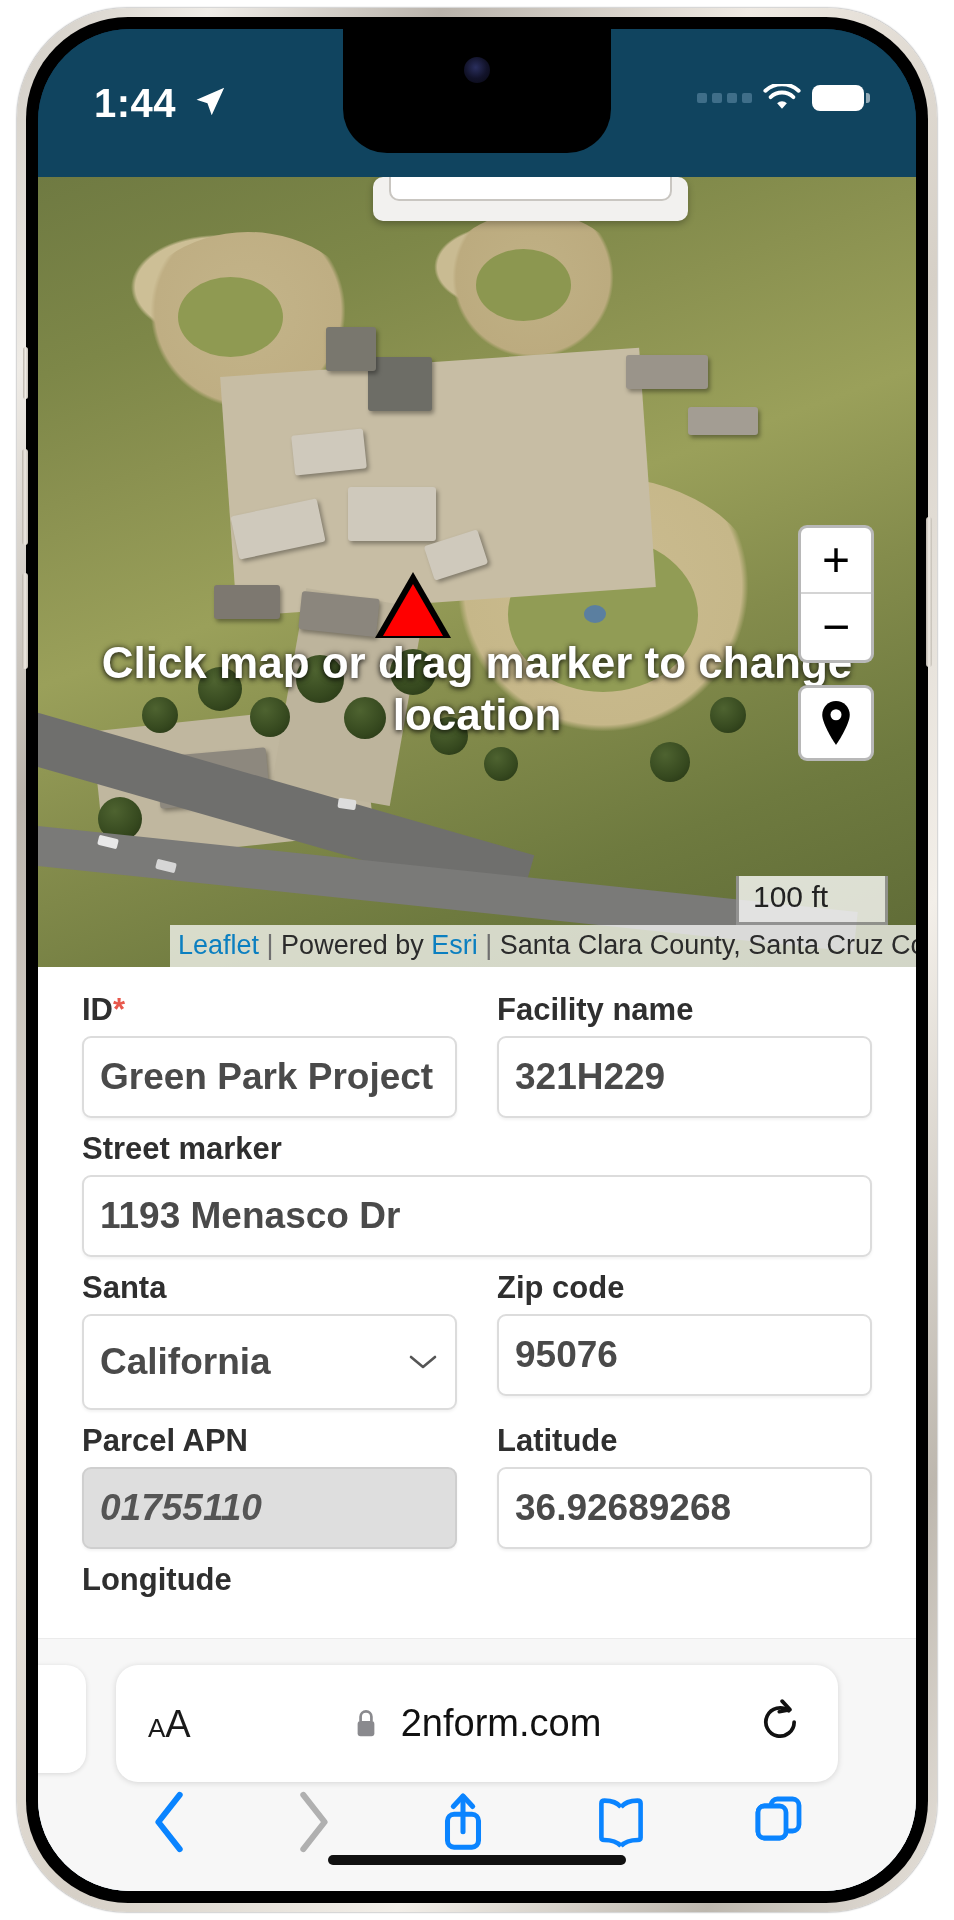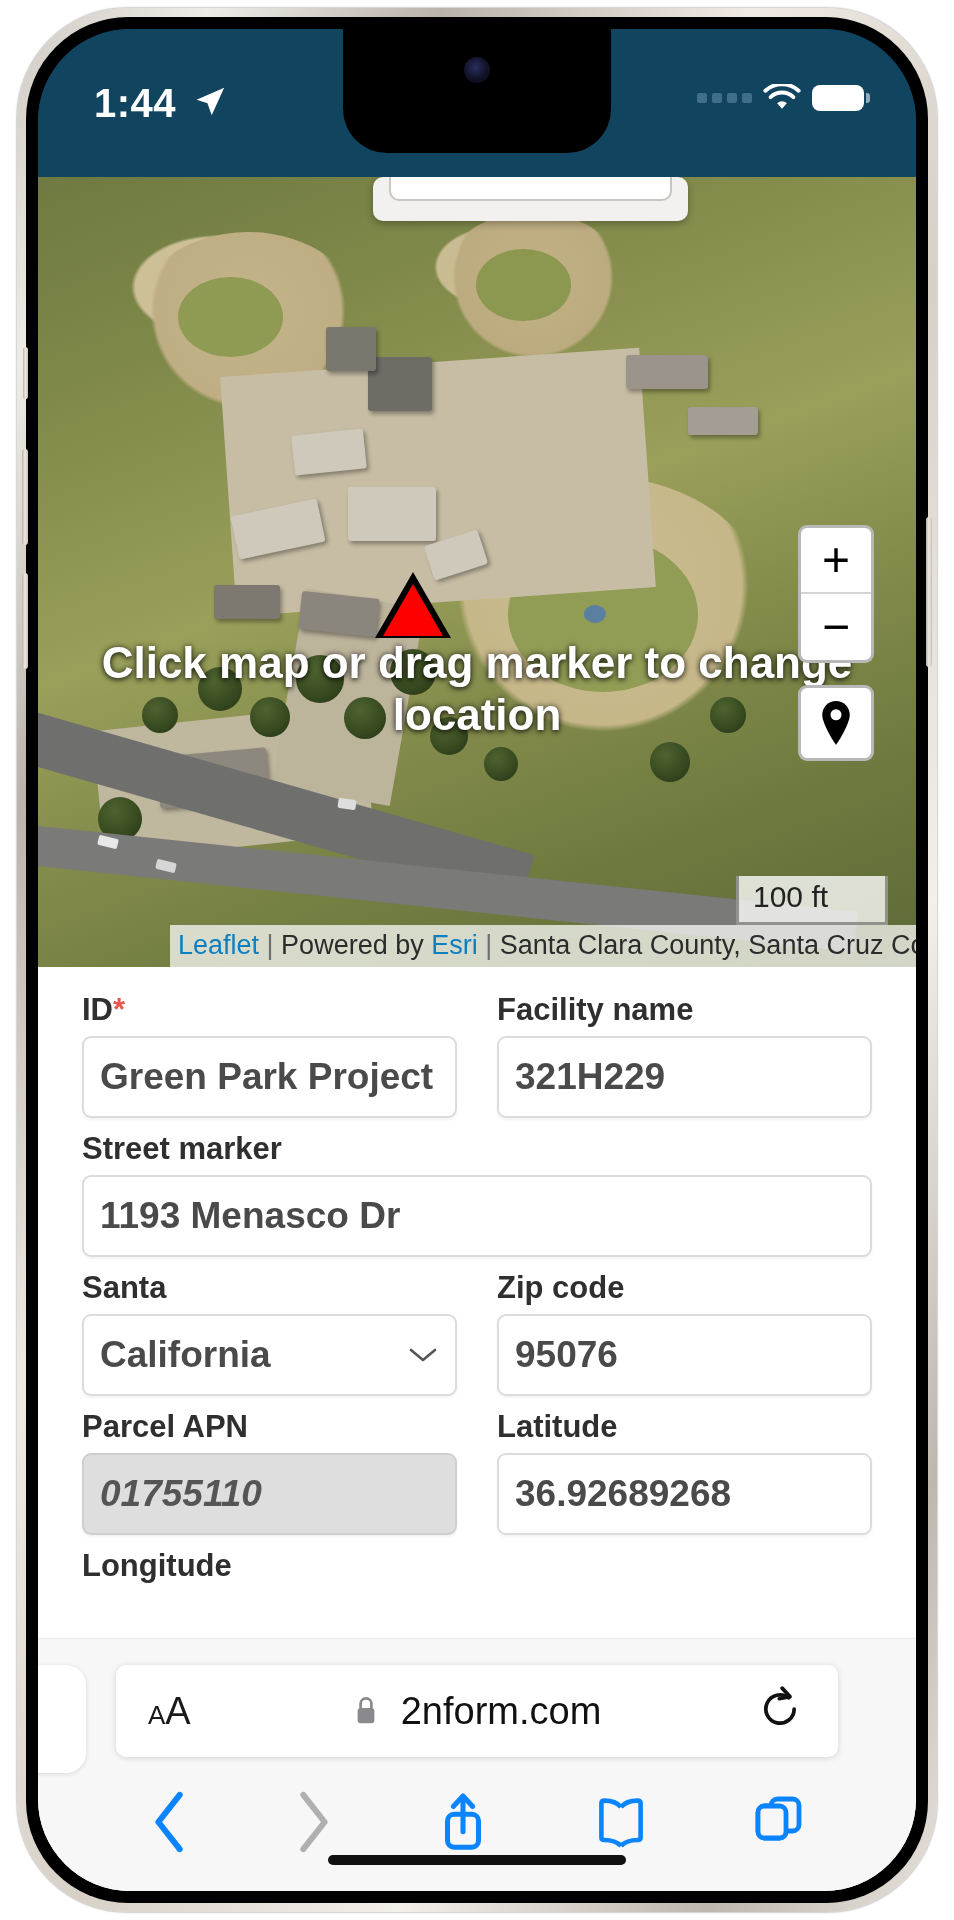--- a/index.html
+++ b/index.html
@@ -184,42 +184,42 @@
   .finput {
     width: 100%; height: 82px;
     border: 2px solid #dcdcdc; border-radius: 9px; background: #fff;
     font-size: 37px; color: #4a4a4a; padding: 0 16px;
     display: flex; align-items: center;
     box-shadow: 0 2px 3px rgba(0,0,0,.05);
     font-family: "Liberation Sans", sans-serif;
   }
   .finput.disabled { background: #dedede; border-color: #cfcfcf; font-style: italic; color: #555; }
   .fselect {
-    width: 100%; height: 82px;
+    width: 100%; height: 96px;
     border: 2px solid #dcdcdc; border-radius: 9px; background: #fff;
     font-size: 37px; color: #4a4a4a; padding: 16px 16px;
     display: flex; align-items: center; justify-content: space-between;
     box-shadow: 0 2px 3px rgba(0,0,0,.05);
     font-family: "Liberation Sans", sans-serif;
   }
 
   
   #safari {
     position: absolute; left: 0; right: 0; bottom: 0; height: 252px;
     background: #f7f7f7;
     box-shadow: 0 -1px 0 rgba(0,0,0,.08);
     z-index: 6;
   }
   #tab-prev {
     position: absolute; left: -22px; top: 26px; width: 70px; height: 108px;
     background: #fff; border-radius: 20px; box-shadow: 0 1px 5px rgba(0,0,0,.13);
   }
   #urlbar {
-    position: absolute; left: 78px; right: 78px; top: 26px; height: 92px;
-    background: #fff; border-radius: 10px;
+    position: absolute; left: 78px; right: 78px; top: 26px; height: 117px;
+    background: #fff; border-radius: 22px;
     box-shadow: 0 1px 6px rgba(0,0,0,.14);
     display: flex; align-items: center; justify-content: center;
     position: absolute;
   }
   #aa-btn {
     position: absolute; left: 32px; top: 50%; transform: translateY(-50%);
     font-size: 0; color: #1a1a1a; font-family: "Liberation Sans", sans-serif;
   }
   #aa-btn span.s { font-size: 26px; }
   #aa-btn span.b { font-size: 38px; }

